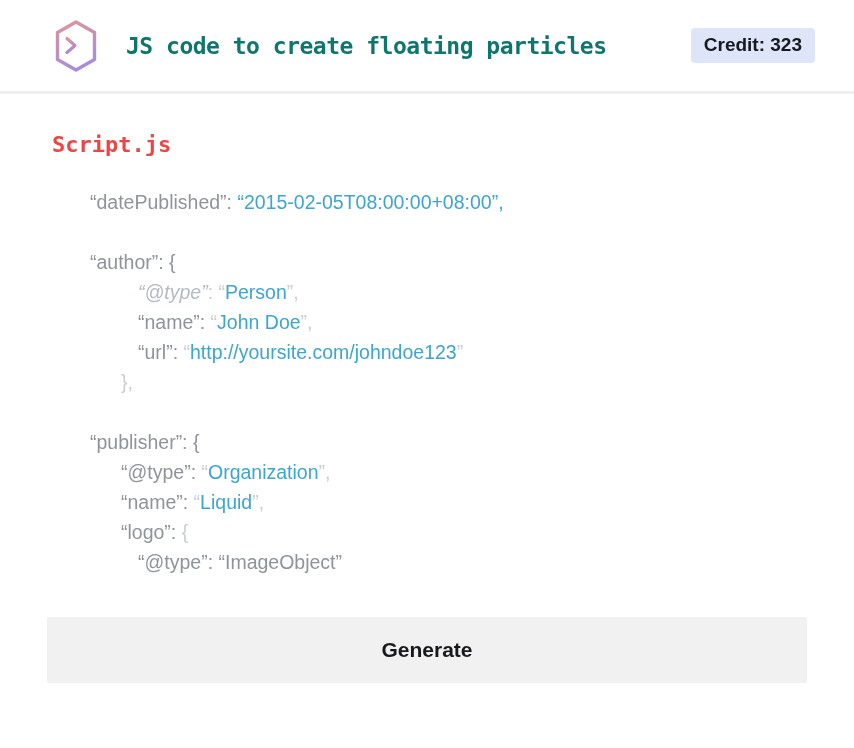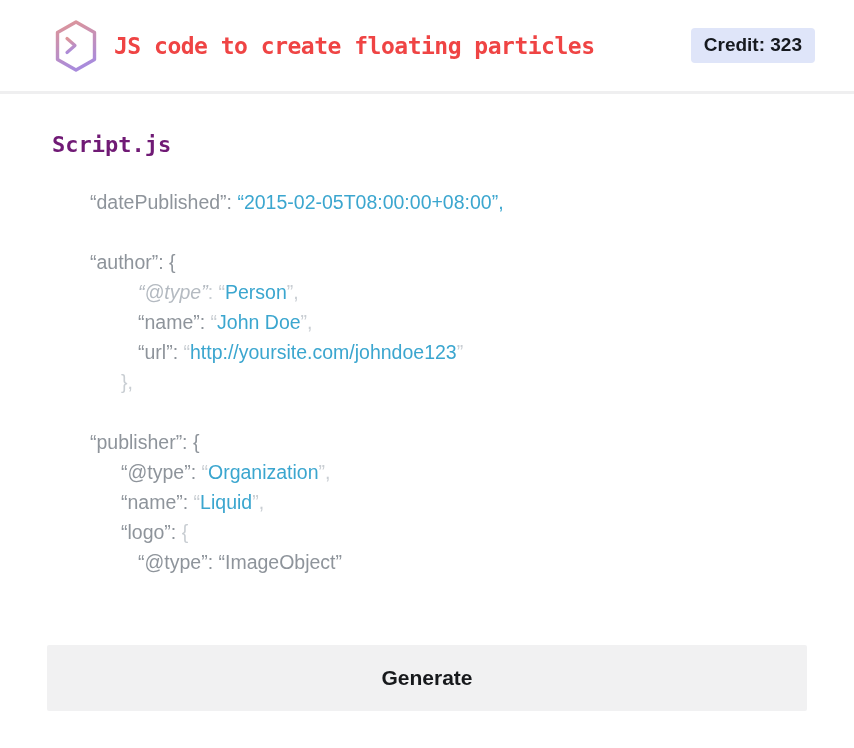--- a/index.html
+++ b/index.html
@@ -14,25 +14,25 @@
   .header {
     height: 94px;
     display: flex;
     align-items: center;
     padding: 0 39px 0 52px;
     border-bottom: 3px solid #efeff0;
     background: #ffffff;
   }
   .logo { width: 48px; height: 54px; flex: 0 0 auto; cursor: pointer; }
   .title {
-    margin-left: 14px;
+    margin-left: 26px;
     font-family: "DejaVu Sans Mono", monospace;
     font-size: 23px;
     font-weight: 700;
-    color: #ef4444;
+    color: #0f766e;
     letter-spacing: -0.5px;
     white-space: nowrap;
   }
   .credit-badge {
     margin-left: auto;
     background: #dfe5f9;
     color: #16191f;
     font-size: 19px;
     font-weight: 700;
     padding: 6px 13px 7px 13px;
@@ -40,38 +40,38 @@
     white-space: nowrap;
   }
 
   
   .main { padding: 0 47px; }
   .filename {
     margin: 38px 0 2px 5px;
     font-family: "DejaVu Sans Mono", monospace;
     font-size: 22px;
     font-weight: 600;
-    color: #701a75;
+    color: #ef4444;
   }
   .code {
     margin-top: 30px;
     font-size: 19.5px;
     line-height: 30px;
     white-space: pre;
   }
   .code-line { min-height: 30px; margin-left: 43px; }
   .seg-key  { color: #8e949b; }
   .seg-soft { color: #b4bac1; font-style: italic; }
   .seg-dim  { color: #c9ced3; }
   .seg-val  { color: #3ba6cf; }
 
   .generate-btn {
     display: block;
     width: 100%;
-    margin-top: 68px;
+    margin-top: 40px;
     height: 66px;
     background: #f1f1f2;
     border: none;
     border-radius: 2px;
     font-family: "Liberation Sans", sans-serif;
     font-size: 21px;
     font-weight: 700;
     color: #17191c;
     cursor: pointer;
   }

